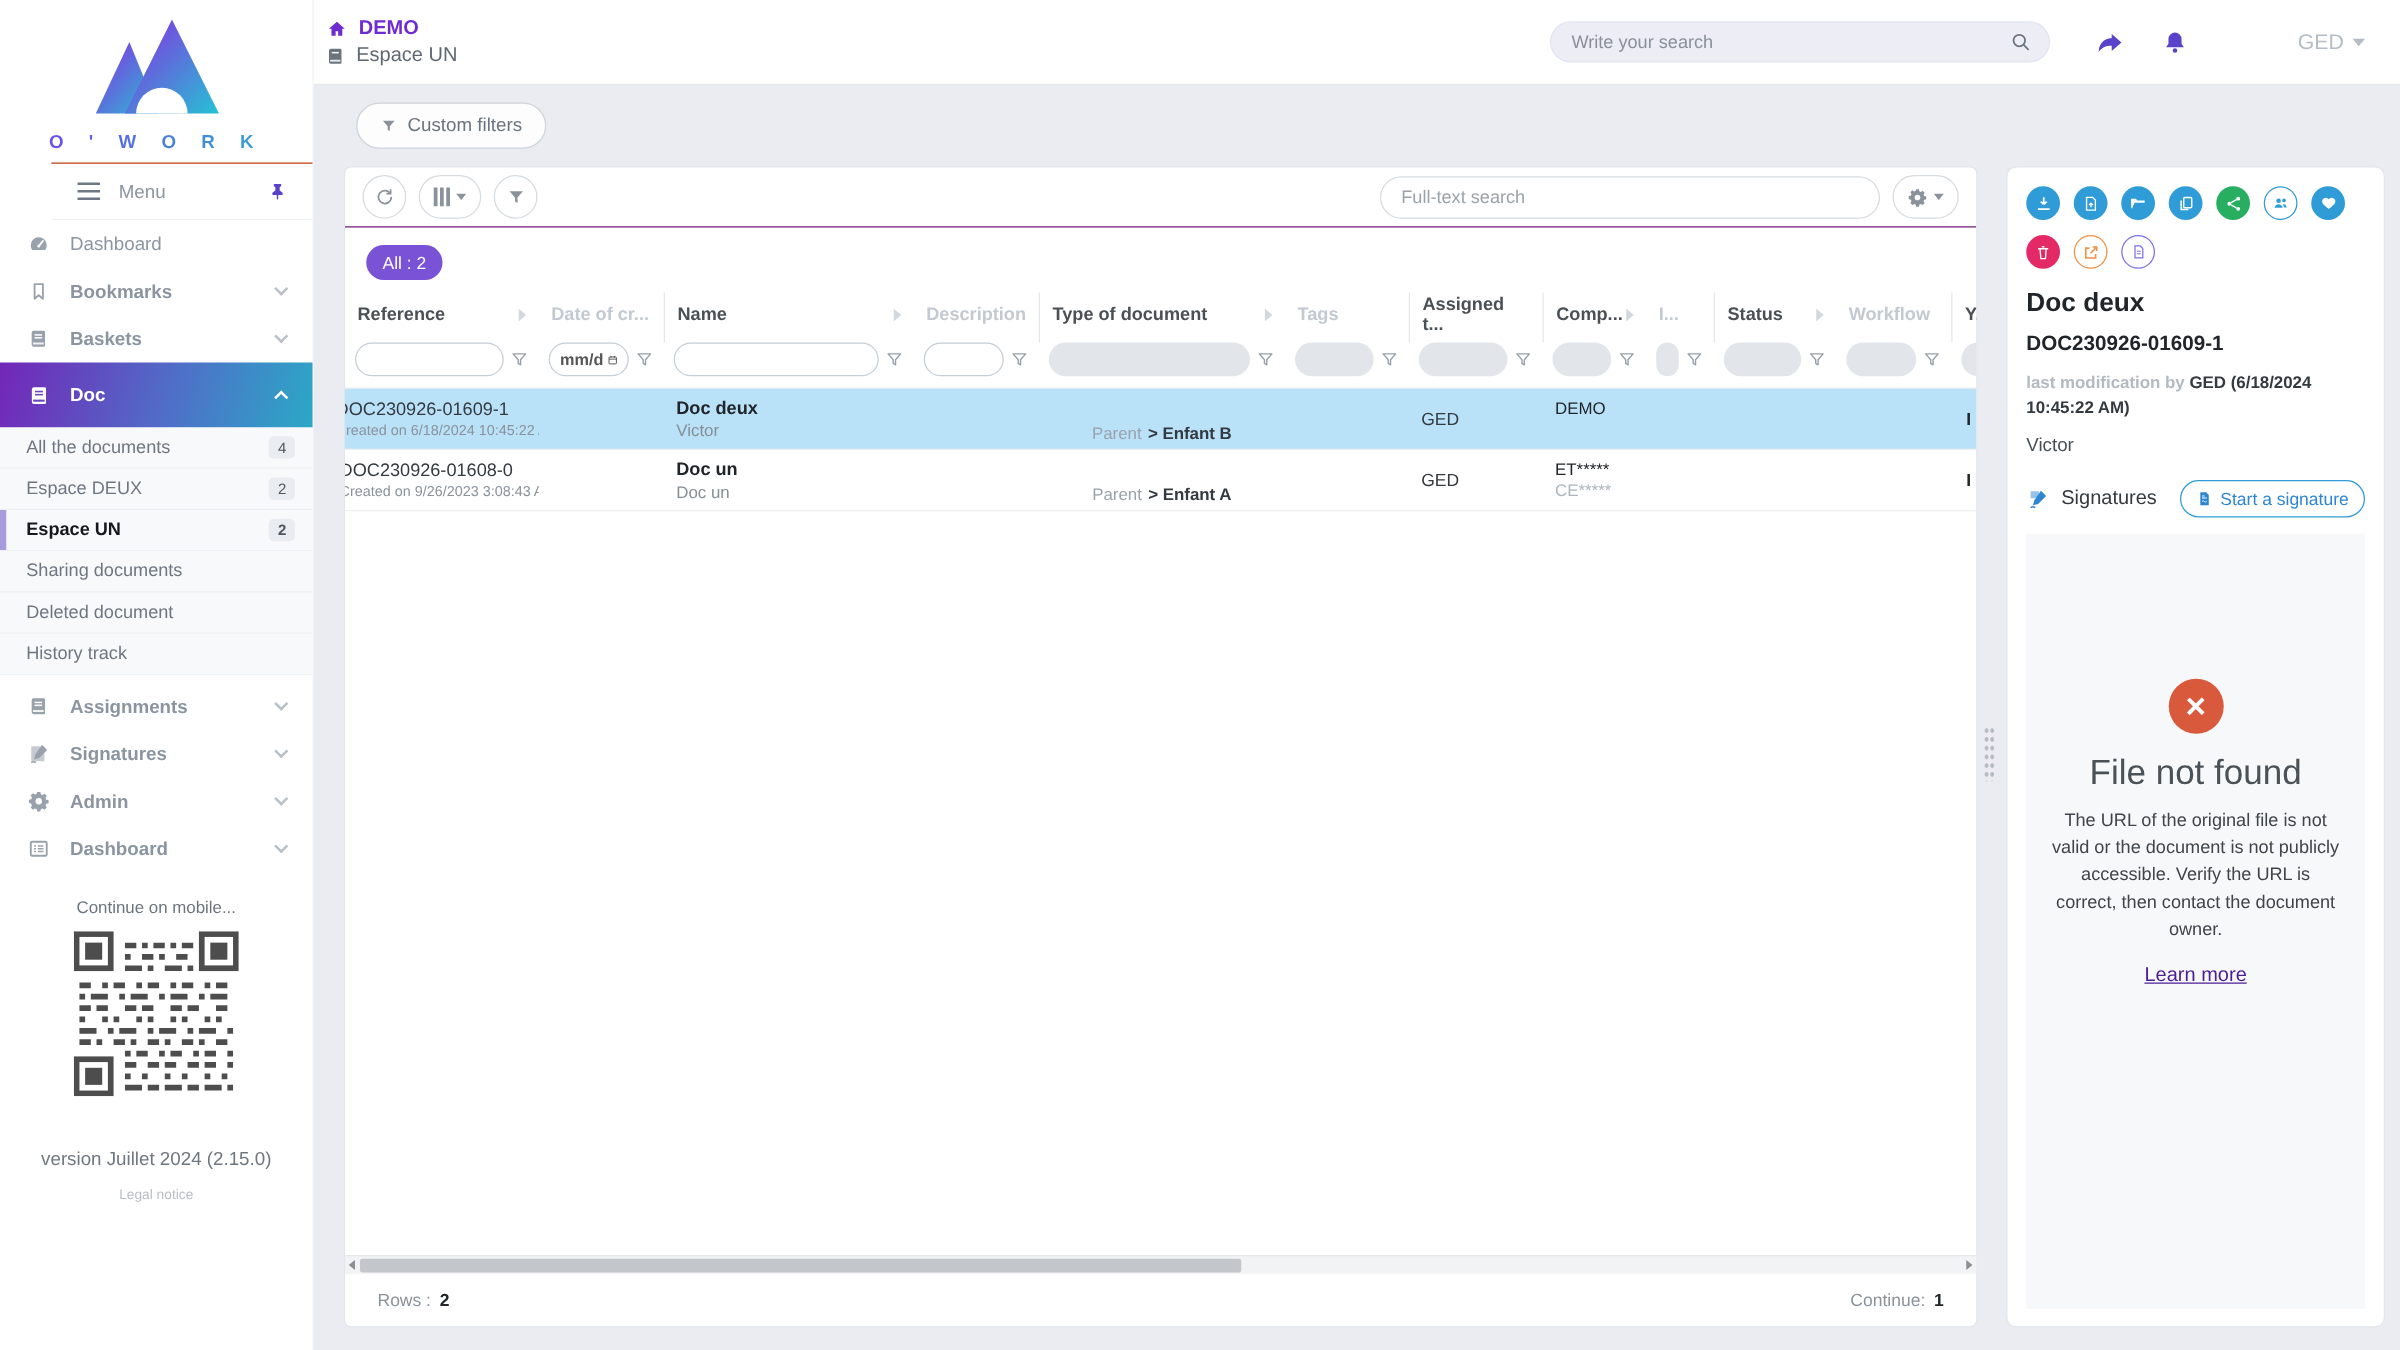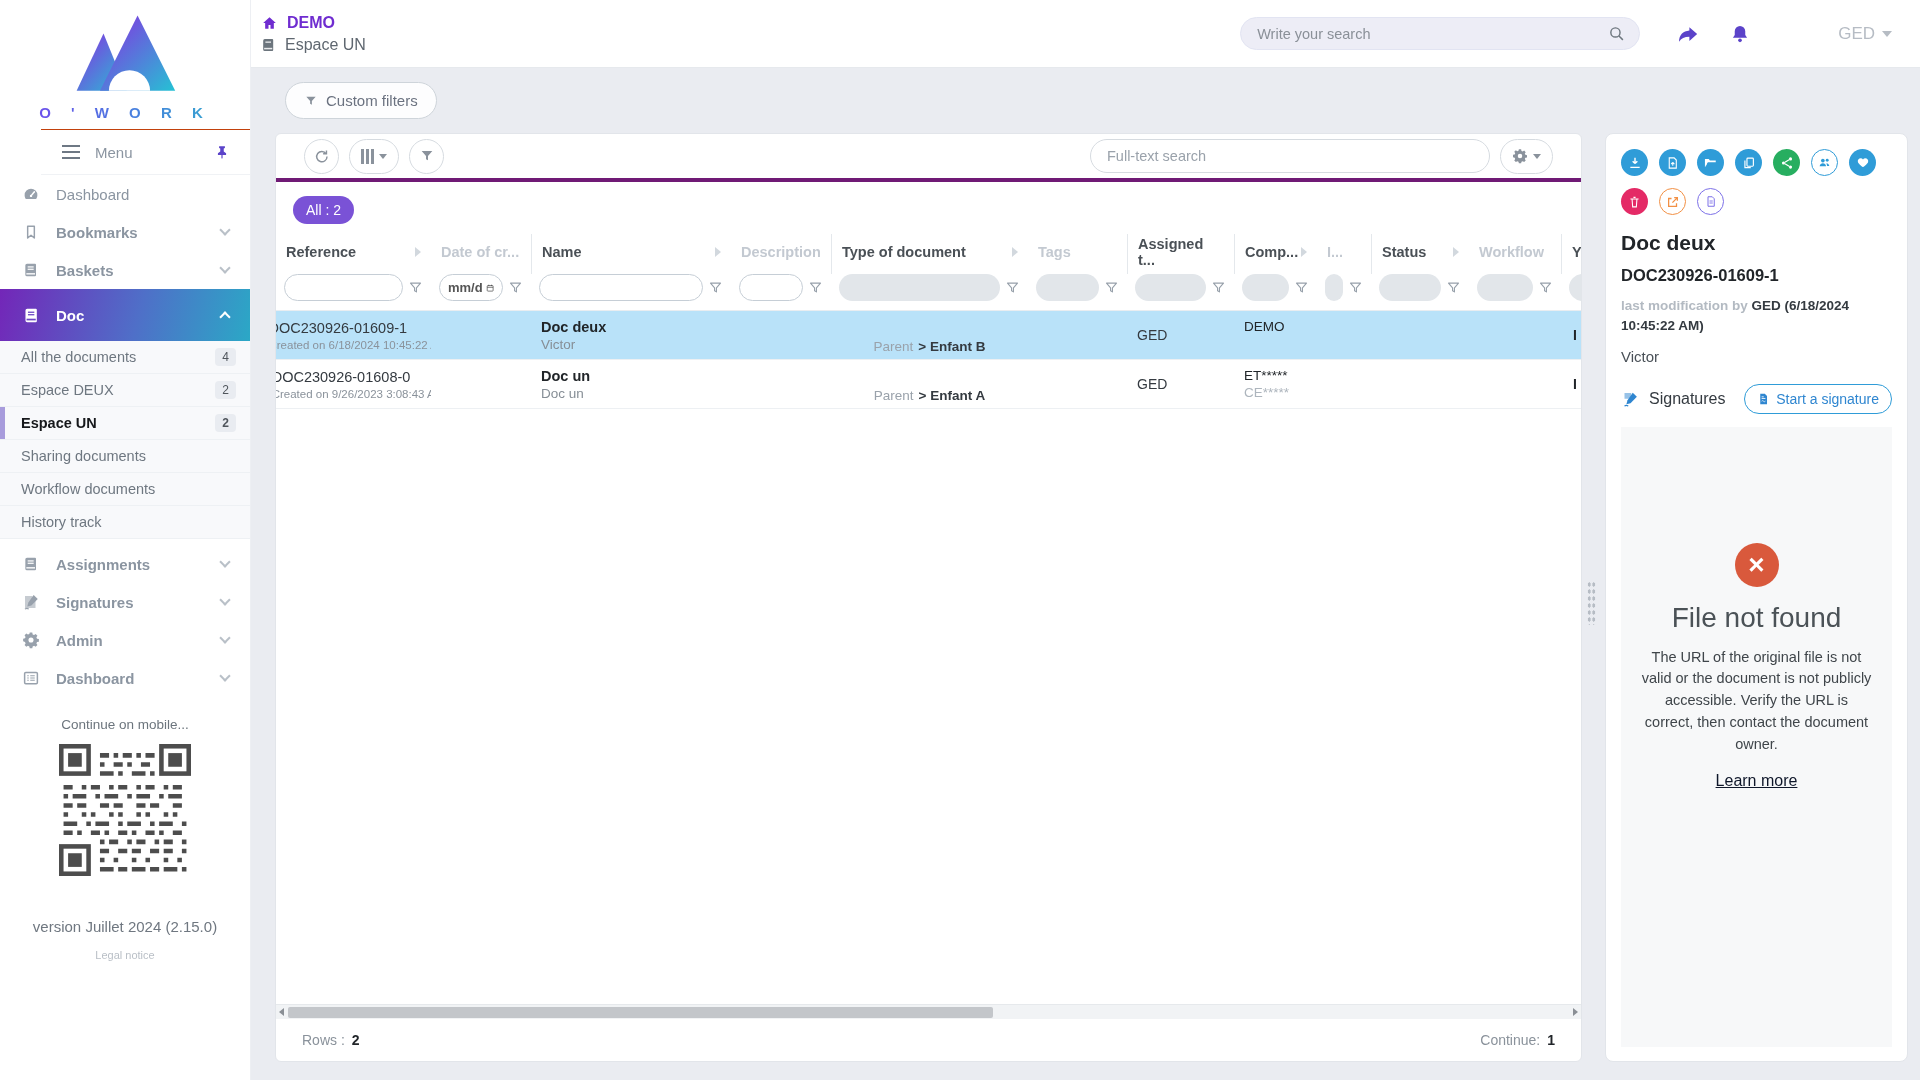--- a/index.html
+++ b/index.html
@@ -54,21 +54,21 @@
   .action-row { display:flex; align-items:center; padding:14px 42px 10px 34px; flex-shrink:0; }
   .custom-filters { height:37px; border:1px solid #ced4da; border-radius:19px; background:#fdfdfe; color:#6b7280; font-size:15px; display:flex; align-items:center; gap:8px; padding:0 18px; cursor:pointer; font-family:inherit; }
   .action-right { margin-left:auto; display:flex; gap:10px; }
   .grad-btn { height:38px; border:none; border-radius:19px; color:#fff; font-size:15.5px; padding:0 24px; cursor:pointer; font-family:inherit;
     background:linear-gradient(105deg,#8a1fc4 0%,#5a6cc8 55%,#35b4c8 100%); }
 
   .content { flex:1; display:flex; align-items:stretch; padding:4px 12px 18px 24px; gap:23px; position:relative; min-height:0; }
 
   
   .table-card { flex:1; background:#fff; border:1px solid #e2e5ea; border-radius:6px; display:flex; flex-direction:column; min-width:0; overflow:hidden; }
-  .table-toolbar { display:flex; align-items:center; height:48px; padding:0 28px; border-bottom:4px solid #701a75; gap:10px; flex-shrink:0; }
+  .table-toolbar { display:flex; align-items:center; height:48px; padding:0 14px; border-bottom:1px solid #701a75; gap:10px; flex-shrink:0; }
   .tool-circle { width:35px; height:35px; border-radius:50%; border:1px solid #d6dbe0; background:#fff; display:flex; align-items:center; justify-content:center; cursor:pointer; padding:0; }
   .tool-pill { height:35px; border-radius:18px; border:1px solid #d6dbe0; background:#fff; display:flex; align-items:center; padding:0 11px; gap:5px; cursor:pointer; }
   .cols-glyph { display:flex; gap:2px; }
   .cols-glyph i { width:3px; height:15px; background:#8a929c; }
   .mini-caret { width:0; height:0; border-left:4px solid transparent; border-right:4px solid transparent; border-top:5px solid #8a929c; }
   .ft-search { margin-left:auto; width:400px; height:34px; border:1px solid #d6dbe0; border-radius:17px; padding:0 16px; font-size:14.5px; color:#555; outline:none; font-family:inherit; }
   .ft-search::placeholder { color:#9aa2ab; }
   .tab-row { padding:14px 17px 10px; flex-shrink:0; }
   .all-badge { display:inline-block; background:#7a52d6; color:#fff; font-size:14px; border-radius:15px; padding:6px 13px; cursor:pointer; }
 
@@ -126,21 +126,21 @@
   .modif-lbl { color:#b3bac2; }
   .modif-val { color:#343a40; }
   .author { font-size:15px; color:#495057; margin:11px 0 0; }
   .sig-row { display:flex; align-items:center; margin-top:19px; }
   .sig-label { font-size:16px; color:#343a40; margin-left:9px; }
   .start-sig { margin-left:auto; height:30px; border:1.5px solid #2f9cd8; border-radius:16px; background:#fff; color:#2f86d0; font-size:14px; display:flex; align-items:center; gap:6px; padding:0 12px; cursor:pointer; font-family:inherit; }
   .preview { flex:1; background:#f7f8f9; margin-top:13px; display:flex; flex-direction:column; align-items:center; padding:116px 20px 0; text-align:center; }
   .err-circle { width:44px; height:44px; border-radius:50%; background:#d9593c; color:#fff; font-size:28px; font-weight:bold; display:flex; align-items:center; justify-content:center; line-height:1; }
   .err-title { font-size:28px; color:#4b5257; margin-top:15px; font-weight:normal; }
   .err-body { font-size:14.5px; color:#3f454a; line-height:1.5; margin:13px 0 0; }
-  .learn-more { margin-top:17px; color:#0f172a; text-decoration:underline; font-size:16px; cursor:pointer; }
+  .learn-more { margin-top:17px; color:#4c1d95; text-decoration:underline; font-size:16px; cursor:pointer; }
   .drag-handle { position:absolute; right:324px; top:452px; width:9px; height:44px; cursor:col-resize;
     background-image:radial-gradient(#b6bcc4 1.3px, transparent 1.5px); background-size:4.5px 7px; }
 </style>
 </head>
 <body>
 
 <div class="app">
 
   <aside class="sidebar">
     <div class="logo-block">
@@ -223,21 +223,21 @@
           <span class="badge">2</span>
         </div>
         <div class="sub-item active">
           <span>Espace UN</span>
           <span class="badge">2</span>
         </div>
         <div class="sub-item">
           <span>Sharing documents</span>
         </div>
         <div class="sub-item">
-          <span>Workflow documents</span>
+          <span>Deleted document</span>
         </div>
         <div class="sub-item">
           <span>History track</span>
         </div>
       </div>
 
       <div class="nav-item" style="margin-top:6px;">
         <span class="nicon">
           <svg width="16" height="18" viewBox="0 0 24 24">
               <path fill="#98a1ac" d="M6 2.5h12a1.5 1.5 0 0 1 1.5 1.5v16a1.5 1.5 0 0 1-1.5 1.5H6A2.5 2.5 0 0 1 3.5 19V5A2.5 2.5 0 0 1 6 2.5z"></path>

